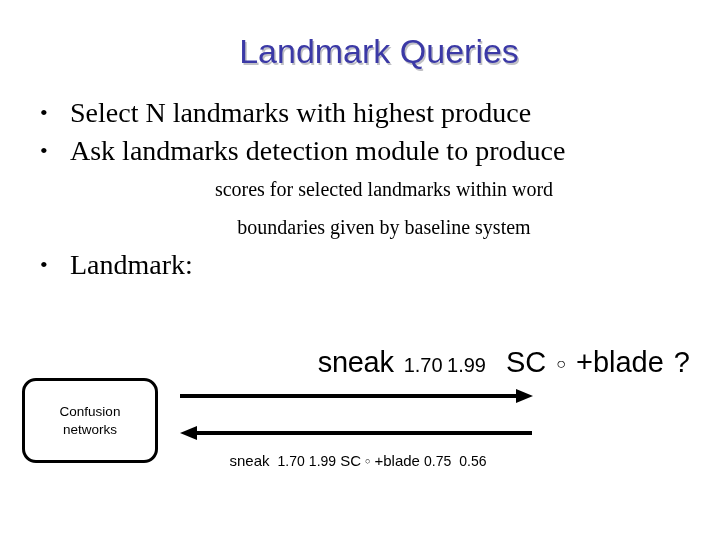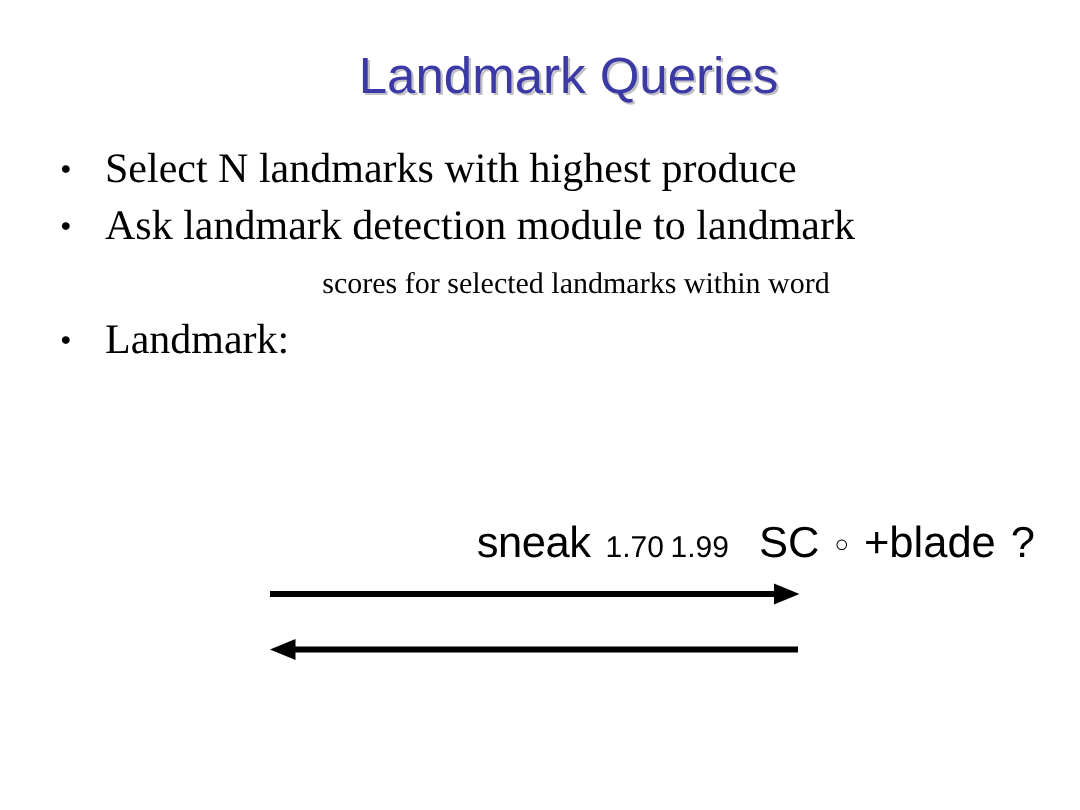--- a/index.html
+++ b/index.html
@@ -202,43 +202,53 @@
 
 <div class="bullets">
 
   <div class="bullet-row">
     <span class="dot">•</span>
     <span class="btext">Select N landmarks with highest produce</span>
   </div>
 
   <div class="bullet-row">
     <span class="dot">•</span>
-    <span class="btext">Ask landmark detection module to landmark</span>
+    <span class="btext">Ask landmarks detection module to produce</span>
   </div>
   <span class="cont-line">scores for selected landmarks within word</span>
+  <span class="cont-line">boundaries given by baseline system</span>
 
   <div class="bullet-row">
     <span class="dot">•</span>
     <span class="btext">Landmark:</span>
   </div>
 
 </div>
 
 <div class="example-line">
   <span class="ex-word">sneak</span><span class="ex-gap"></span><span class="ex-num">1.70</span> <span class="ex-num">1.99</span><span class="ex-gap"></span><span class="ex-gap"></span><span class="ex-tag">SC</span><span class="ex-gap"></span><span class="ex-circle">○</span><span class="ex-gap"></span><span class="ex-plusword">+blade</span><span class="ex-gap"></span><span class="ex-q">?</span>
 </div>
 
 <div class="diagram">
 
+  <div class="proc-box" id="box-confusion">
+    <div>
+      <span>Confusion</span><br>
+      <span>networks</span>
+    </div>
+  </div>
 
   <div class="arrow" id="arrow-to-detectors">
     <div class="shaft"></div>
     <div class="head"></div>
   </div>
 
   <div class="arrow" id="arrow-to-networks">
     <div class="shaft"></div>
     <div class="head"></div>
   </div>
 
 
+  <div class="result-line">
+    <span class="res-word">sneak</span>&nbsp; <span class="res-num">1.70</span> <span class="res-num">1.99</span> <span class="res-word">SC</span> <span class="res-circle">○</span> <span class="res-word">+blade</span> <span class="res-num">0.75</span>&nbsp; <span class="res-num">0.56</span>
+  </div>
 
 </div>
 
 </body></html>

